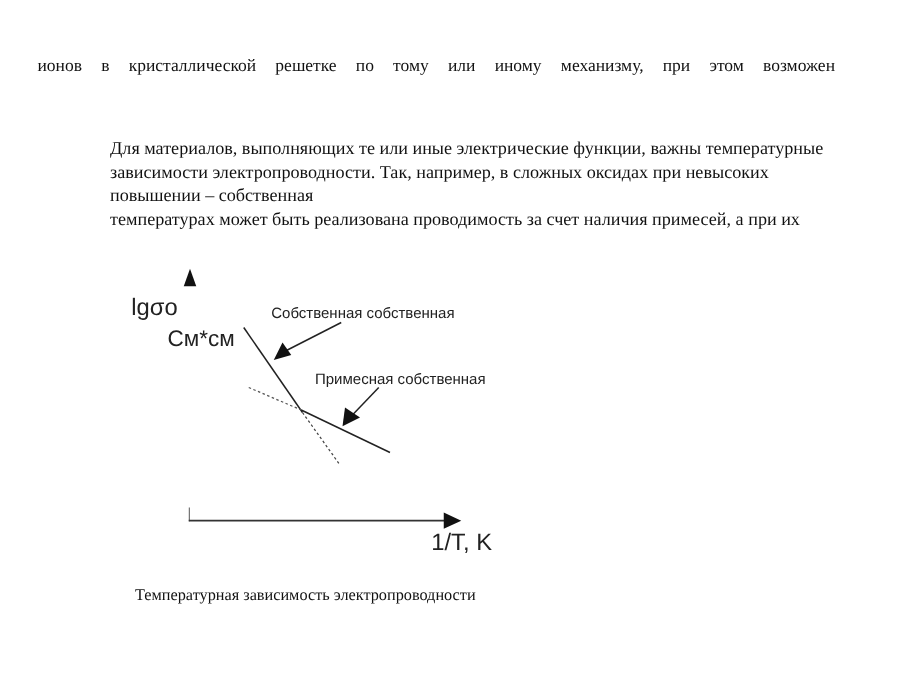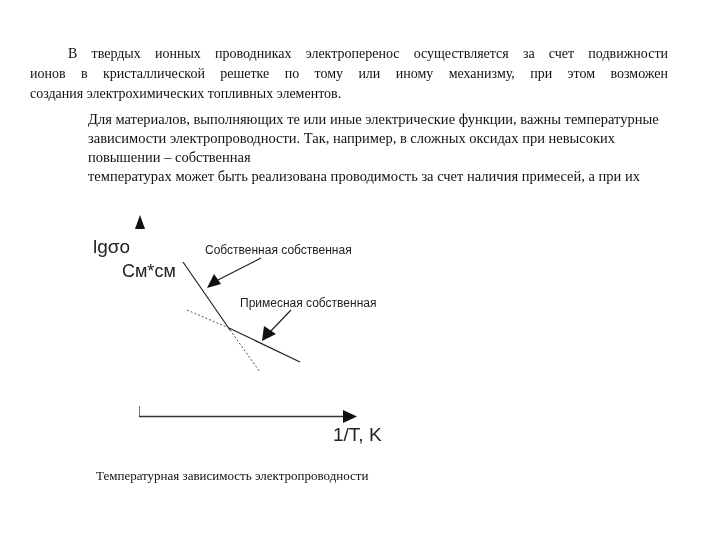--- a/index.html
+++ b/index.html
@@ -9,37 +9,35 @@
       font-size: 14px; line-height: 20px; text-align: justify;
     }
     .para1 .line { display: block; text-align: justify; text-align-last: justify; white-space: nowrap; }
     .para1 .line.first { text-indent: 38px; }
     .para1 .line.last { text-align-last: left; }
     .para2 {
       position: absolute; left: 44px; top: 110px; width: 660px;
       font-size: 14.5px; line-height: 19px; margin-left: 44px;
     }
     .para2 .line { display: block; white-space: nowrap; }
-    .figure { position: absolute; left: 0; top: 0; width: 606px; height: 540px; pointer-events: none; }
+    .figure { position: absolute; left: 12px; top: 0; width: 606px; height: 540px; pointer-events: none; }
     .figure svg { position: absolute; left: 0; top: 0; }
     .lbl { position: absolute; font-family: "Liberation Sans", "DejaVu Sans", sans-serif; color: #222; white-space: nowrap; }
     .ylabel1 { left: 93px; top: 236px; font-size: 19px; }
     .ylabel2 { left: 82px; top: 261px; font-size: 18px; margin-left: 40px; }
     .xlabel { left: 333px; top: 424px; font-size: 19px; }
     .ann1 { left: 205px; top: 243px; font-size: 12px; }
     .ann2 { left: 240px; top: 296px; font-size: 12px; }
     .caption { position: absolute; left: 96px; top: 468px; font-size: 13px; font-family: "Liberation Serif", "DejaVu Serif", serif; white-space: nowrap; }
   </style>
 </head>
 <body>
 
 <div class="para1">
-  <span class="line first">В твердых ионных проводниках электроперенос осуществляется за счет подвижности</span>
   <span class="line">ионов в кристаллической решетке по тому или иному механизму, при этом возможен</span>
-  <span class="line last">создания электрохимических топливных элементов.</span>
 </div>
 
 <div class="para2">
   <span class="line">Для материалов, выполняющих те или иные электрические функции, важны температурные</span>
   <span class="line">зависимости электропроводности. Так, например, в сложных оксидах при невысоких</span>
   <span class="line">повышении – собственная</span>
   <span class="line">температурах может быть реализована проводимость за счет наличия примесей, а при их</span>
 </div>
 
 <div class="figure">

